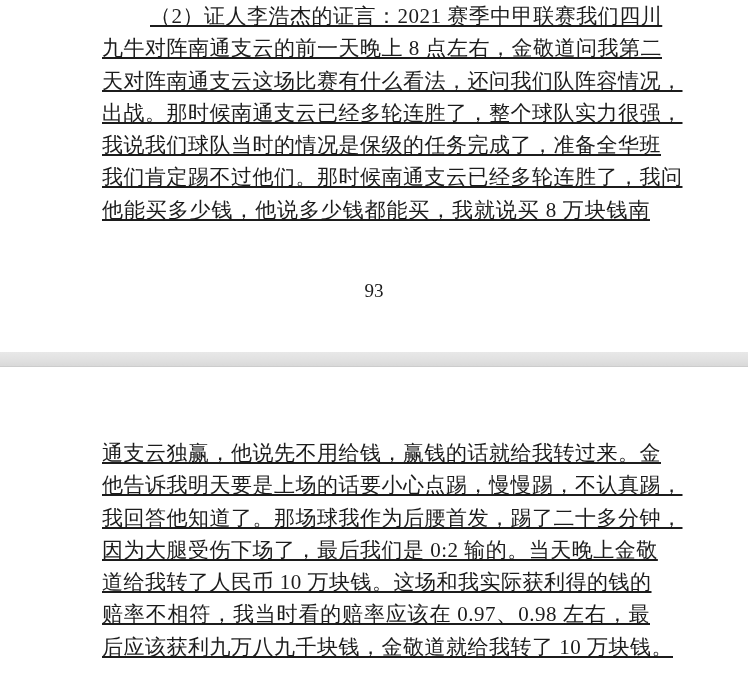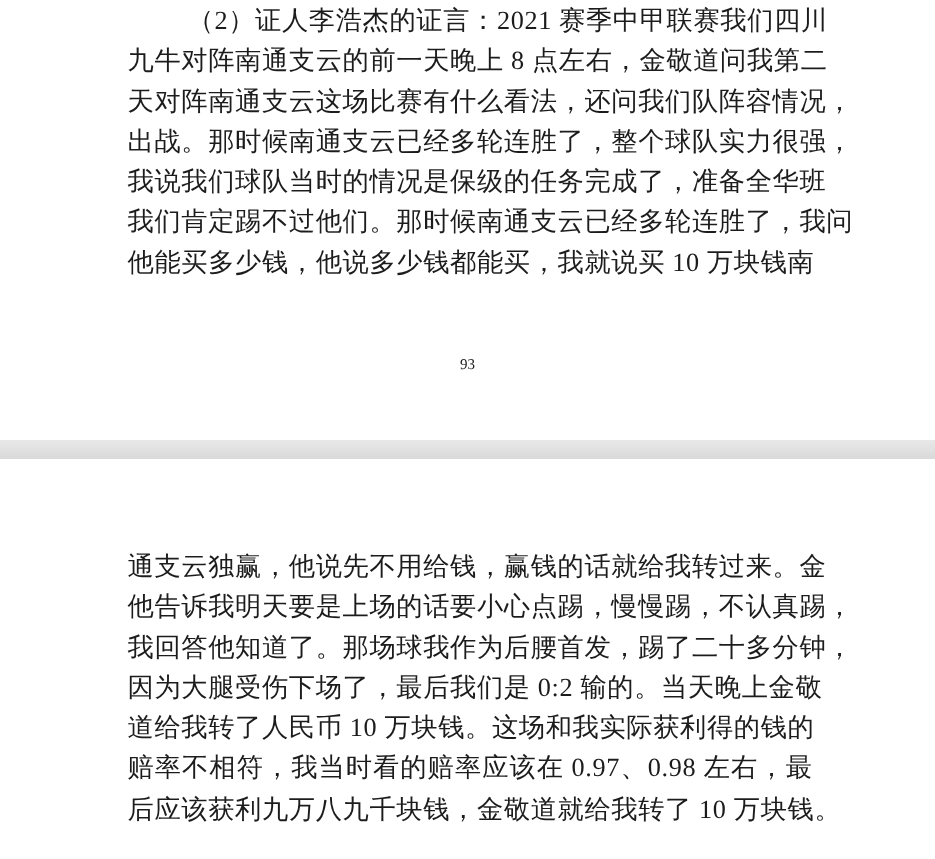--- a/index.html
+++ b/index.html
@@ -34,31 +34,32 @@
   }
   .text-block-top    { top: 0; }
   .text-block-bottom { top: 69px; }
   .text-line {
     width: 548px;
     height: 32.3px;
     white-space: nowrap;
     text-align: justify;
     text-align-last: justify;
     overflow: visible;
+    text-decoration: underline;
   }
   .text-line.indented {
     text-indent: 48px;
   }
   .page-number {
     position: absolute;
     top: 283px;
     left: 0;
     width: 748px;
     text-align: center;
-    font-size: 12px;
+    font-size: 19px;
     line-height: 16px;
     letter-spacing: 0;
     color: var(--text-color, #1c1c1c);
   }
   .page-gap {
     position: absolute;
     top: 352px;
     left: 0;
     width: 748px;
     height: 15px;
@@ -73,21 +74,21 @@
 <div id="viewport">
 
   <div class="page page-top">
     <div class="text-block text-block-top">
       <div class="text-line indented">（2）证人李浩杰的证言：2021 赛季中甲联赛我们四川</div>
       <div class="text-line">九牛对阵南通支云的前一天晚上 8 点左右，金敬道问我第二</div>
       <div class="text-line">天对阵南通支云这场比赛有什么看法，还问我们队阵容情况，</div>
       <div class="text-line">出战。那时候南通支云已经多轮连胜了，整个球队实力很强，</div>
       <div class="text-line">我说我们球队当时的情况是保级的任务完成了，准备全华班</div>
       <div class="text-line">我们肯定踢不过他们。那时候南通支云已经多轮连胜了，我问</div>
-      <div class="text-line">他能买多少钱，他说多少钱都能买，我就说买 10 万块钱南</div>
+      <div class="text-line">他能买多少钱，他说多少钱都能买，我就说买 8 万块钱南</div>
     </div>
     <div class="page-number">93</div>
   </div>
 
   <div class="page-gap"></div>
 
   <div class="page page-bottom">
     <div class="text-block text-block-bottom">
       <div class="text-line">通支云独赢，他说先不用给钱，赢钱的话就给我转过来。金</div>
       <div class="text-line">他告诉我明天要是上场的话要小心点踢，慢慢踢，不认真踢，</div>

